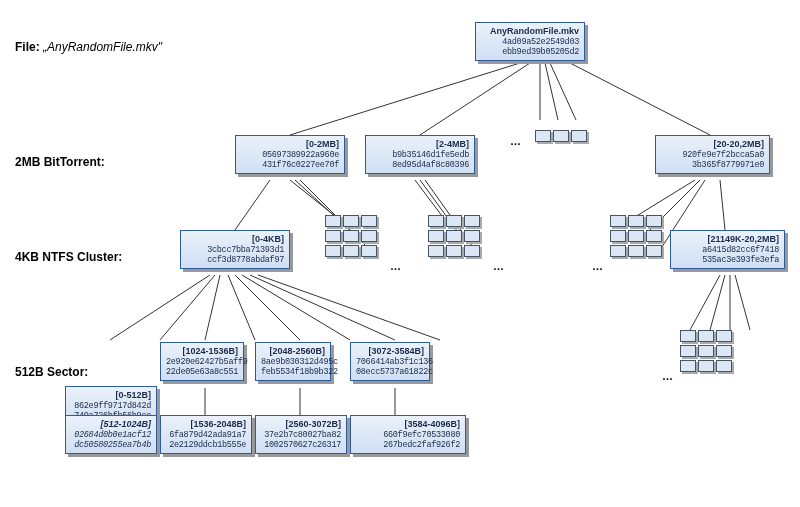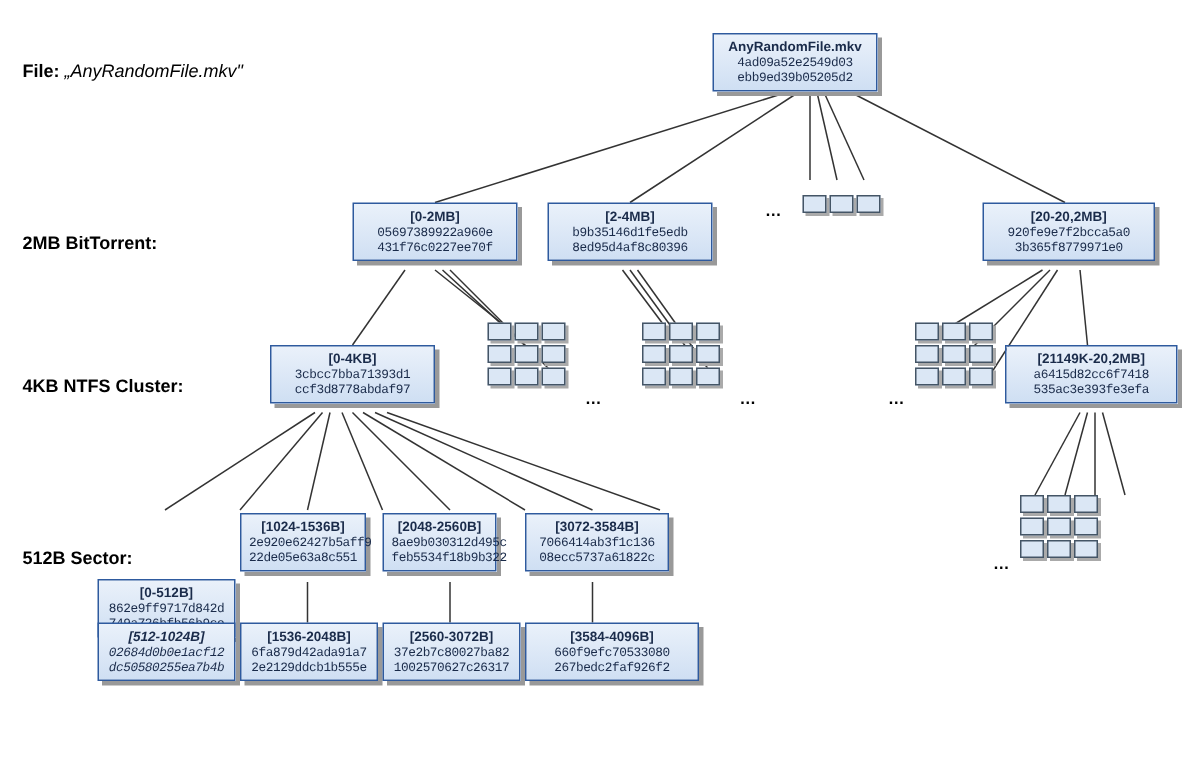--- a/index.html
+++ b/index.html
@@ -21,21 +21,21 @@
   }
   .diagram {
     position: relative;
     width: 780px;
     height: 487px;
   }
   .node {
     position: absolute;
     background: linear-gradient(#eaf1fa, #cfdff3);
     border: 1px solid #2e5a9e;
-    text-align: center;
+    text-align: right;
     padding: 3px 5px;
     box-shadow: 3px 3px 0 #999;
     font-size: 9px;
     color: #1a2b4a;
     line-height: 1.2;
     box-sizing: border-box;
   }
   .node .title {
     font-weight: bold;
     display: block;
@@ -214,21 +214,21 @@
   <div class="node" style="left:150px; top:332px; width:84px;">
     <span class="title">[1024-1536B]</span>
     <span class="h1">2e920e62427b5aff9</span>
     <span class="h2">22de05e63a8c551</span>
   </div>
   <div class="node" style="left:245px; top:332px; width:76px;">
     <span class="title">[2048-2560B]</span>
     <span class="h1">8ae9b030312d495c</span>
     <span class="h2">feb5534f18b9b322</span>
   </div>
-  <div class="node" style="left:340px; top:332px; width:96px;">
+  <div class="node" style="left:340px; top:332px; width:80px;">
     <span class="title">[3072-3584B]</span>
     <span class="h1">7066414ab3f1c136</span>
     <span class="h2">08ecc5737a61822c</span>
   </div>
 
   <div class="node" style="left:55px; top:405px; width:92px;font-style:italic;">
     <span class="title">[512-1024B]</span>
     <span class="h1">02684d0b0e1acf12</span>
     <span class="h2">dc50580255ea7b4b</span>
   </div>

